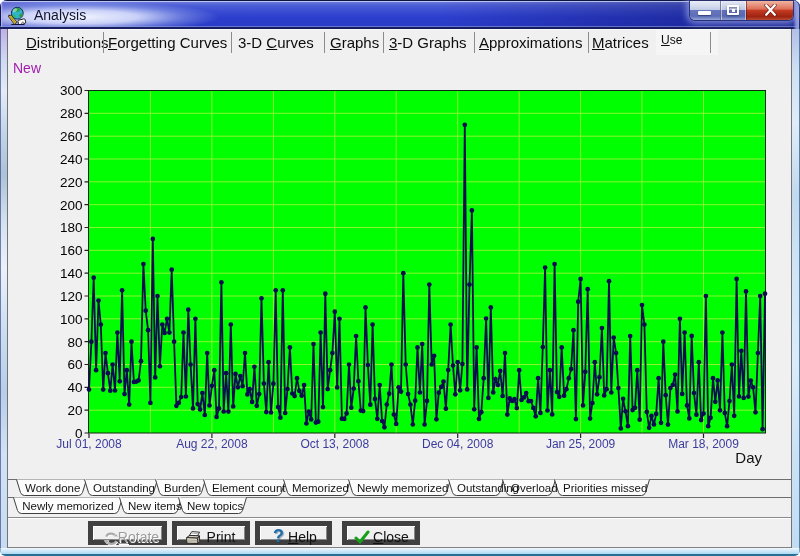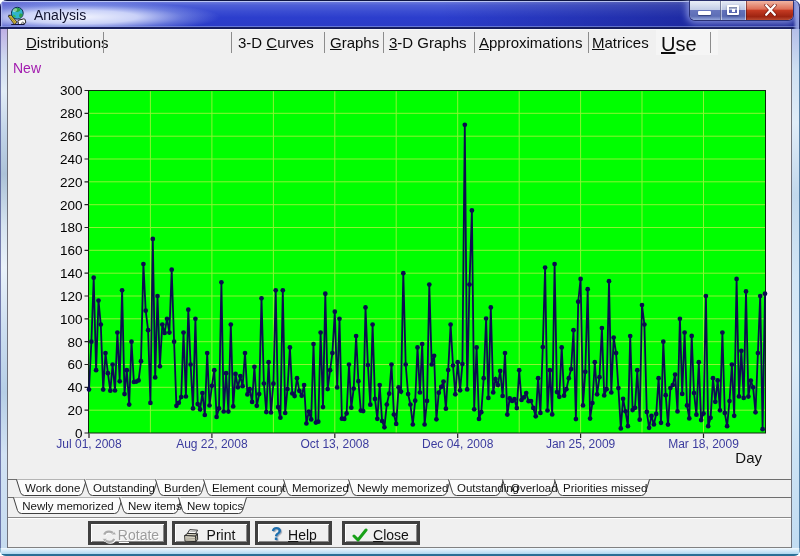--- a/index.html
+++ b/index.html
@@ -64,21 +64,21 @@
 
 
 .tabset { position:absolute; left:0; width:651px; height:19px; }
 .tabset svg { position:absolute; left:0; top:0; }
 .bt-tx { position:absolute; top:3px; font-size:11.5px; color:#151515; white-space:nowrap; }
 
 
 .btnbar-sep { position:absolute; left:0; top:488px; width:783px; height:2px;
   border-top:1px solid #8a8a8a; border-bottom:1px solid #ffffff; }
 .btn { position:absolute; top:492px; height:24px; background:#f0f0f0;
-  border:3px solid #404040;
+  border:5px solid #404040;
   box-shadow: inset 1px 1px 0 #ffffff, inset -1px -1px 0 #888888;
   font-size:14px; color:#111; text-align:center; }
 .btn .cap-tx { position:absolute; width:100%; top:3px; }
 .btn.default { border:1px solid #161616;
   box-shadow: inset 1px 1px 0 #ffffff, inset -1px -1px 0 #8a8a8a; }
 .focusrect { position:absolute; left:3px; top:3px; right:3px; bottom:3px;
   outline:1px dotted #333; }
 .btn.disabled { color:#9d9d9d; text-shadow:1px 1px 0 #ffffff; }
 u { text-decoration:underline; }
 </style>
@@ -125,26 +125,27 @@
     </div>
   </div>
 
   <div class="body">
     <div class="brd-l"></div>
     <div class="client">
 
       <div class="toptabs">
         <div class="usebg" style="left:648px; width:62px;"></div>
         <div class="ttab" style="left:18px;"><u>D</u>istributions</div>
+        <div class="ttab" style="left:100px;"><u>F</u>orgetting Curves</div>
         <div class="ttab" style="left:230px;">3-D <u>C</u>urves</div>
         <div class="ttab" style="left:322px;"><u>G</u>raphs</div>
         <div class="ttab" style="left:381px;"><u>3</u>-D Graphs</div>
         <div class="ttab" style="left:471px;"><u>A</u>pproximations</div>
         <div class="ttab" style="left:584px;"><u>M</u>atrices</div>
-        <div class="ttab" style="left:653px; font-size:20px; top:3px;"><u>U</u>se</div>
+        <div class="ttab" style="left:653px; font-size:12px; top:3px;"><u>U</u>se</div>
         <div class="tsep" style="left:95px;"></div>
         <div class="tsep" style="left:223px;"></div>
         <div class="tsep" style="left:316px;"></div>
         <div class="tsep" style="left:375px;"></div>
         <div class="tsep" style="left:466px;"></div>
         <div class="tsep" style="left:580px;"></div>
         <div class="tsep" style="left:702px;"></div>
       </div>
       <div class="newlbl">New</div>
 

